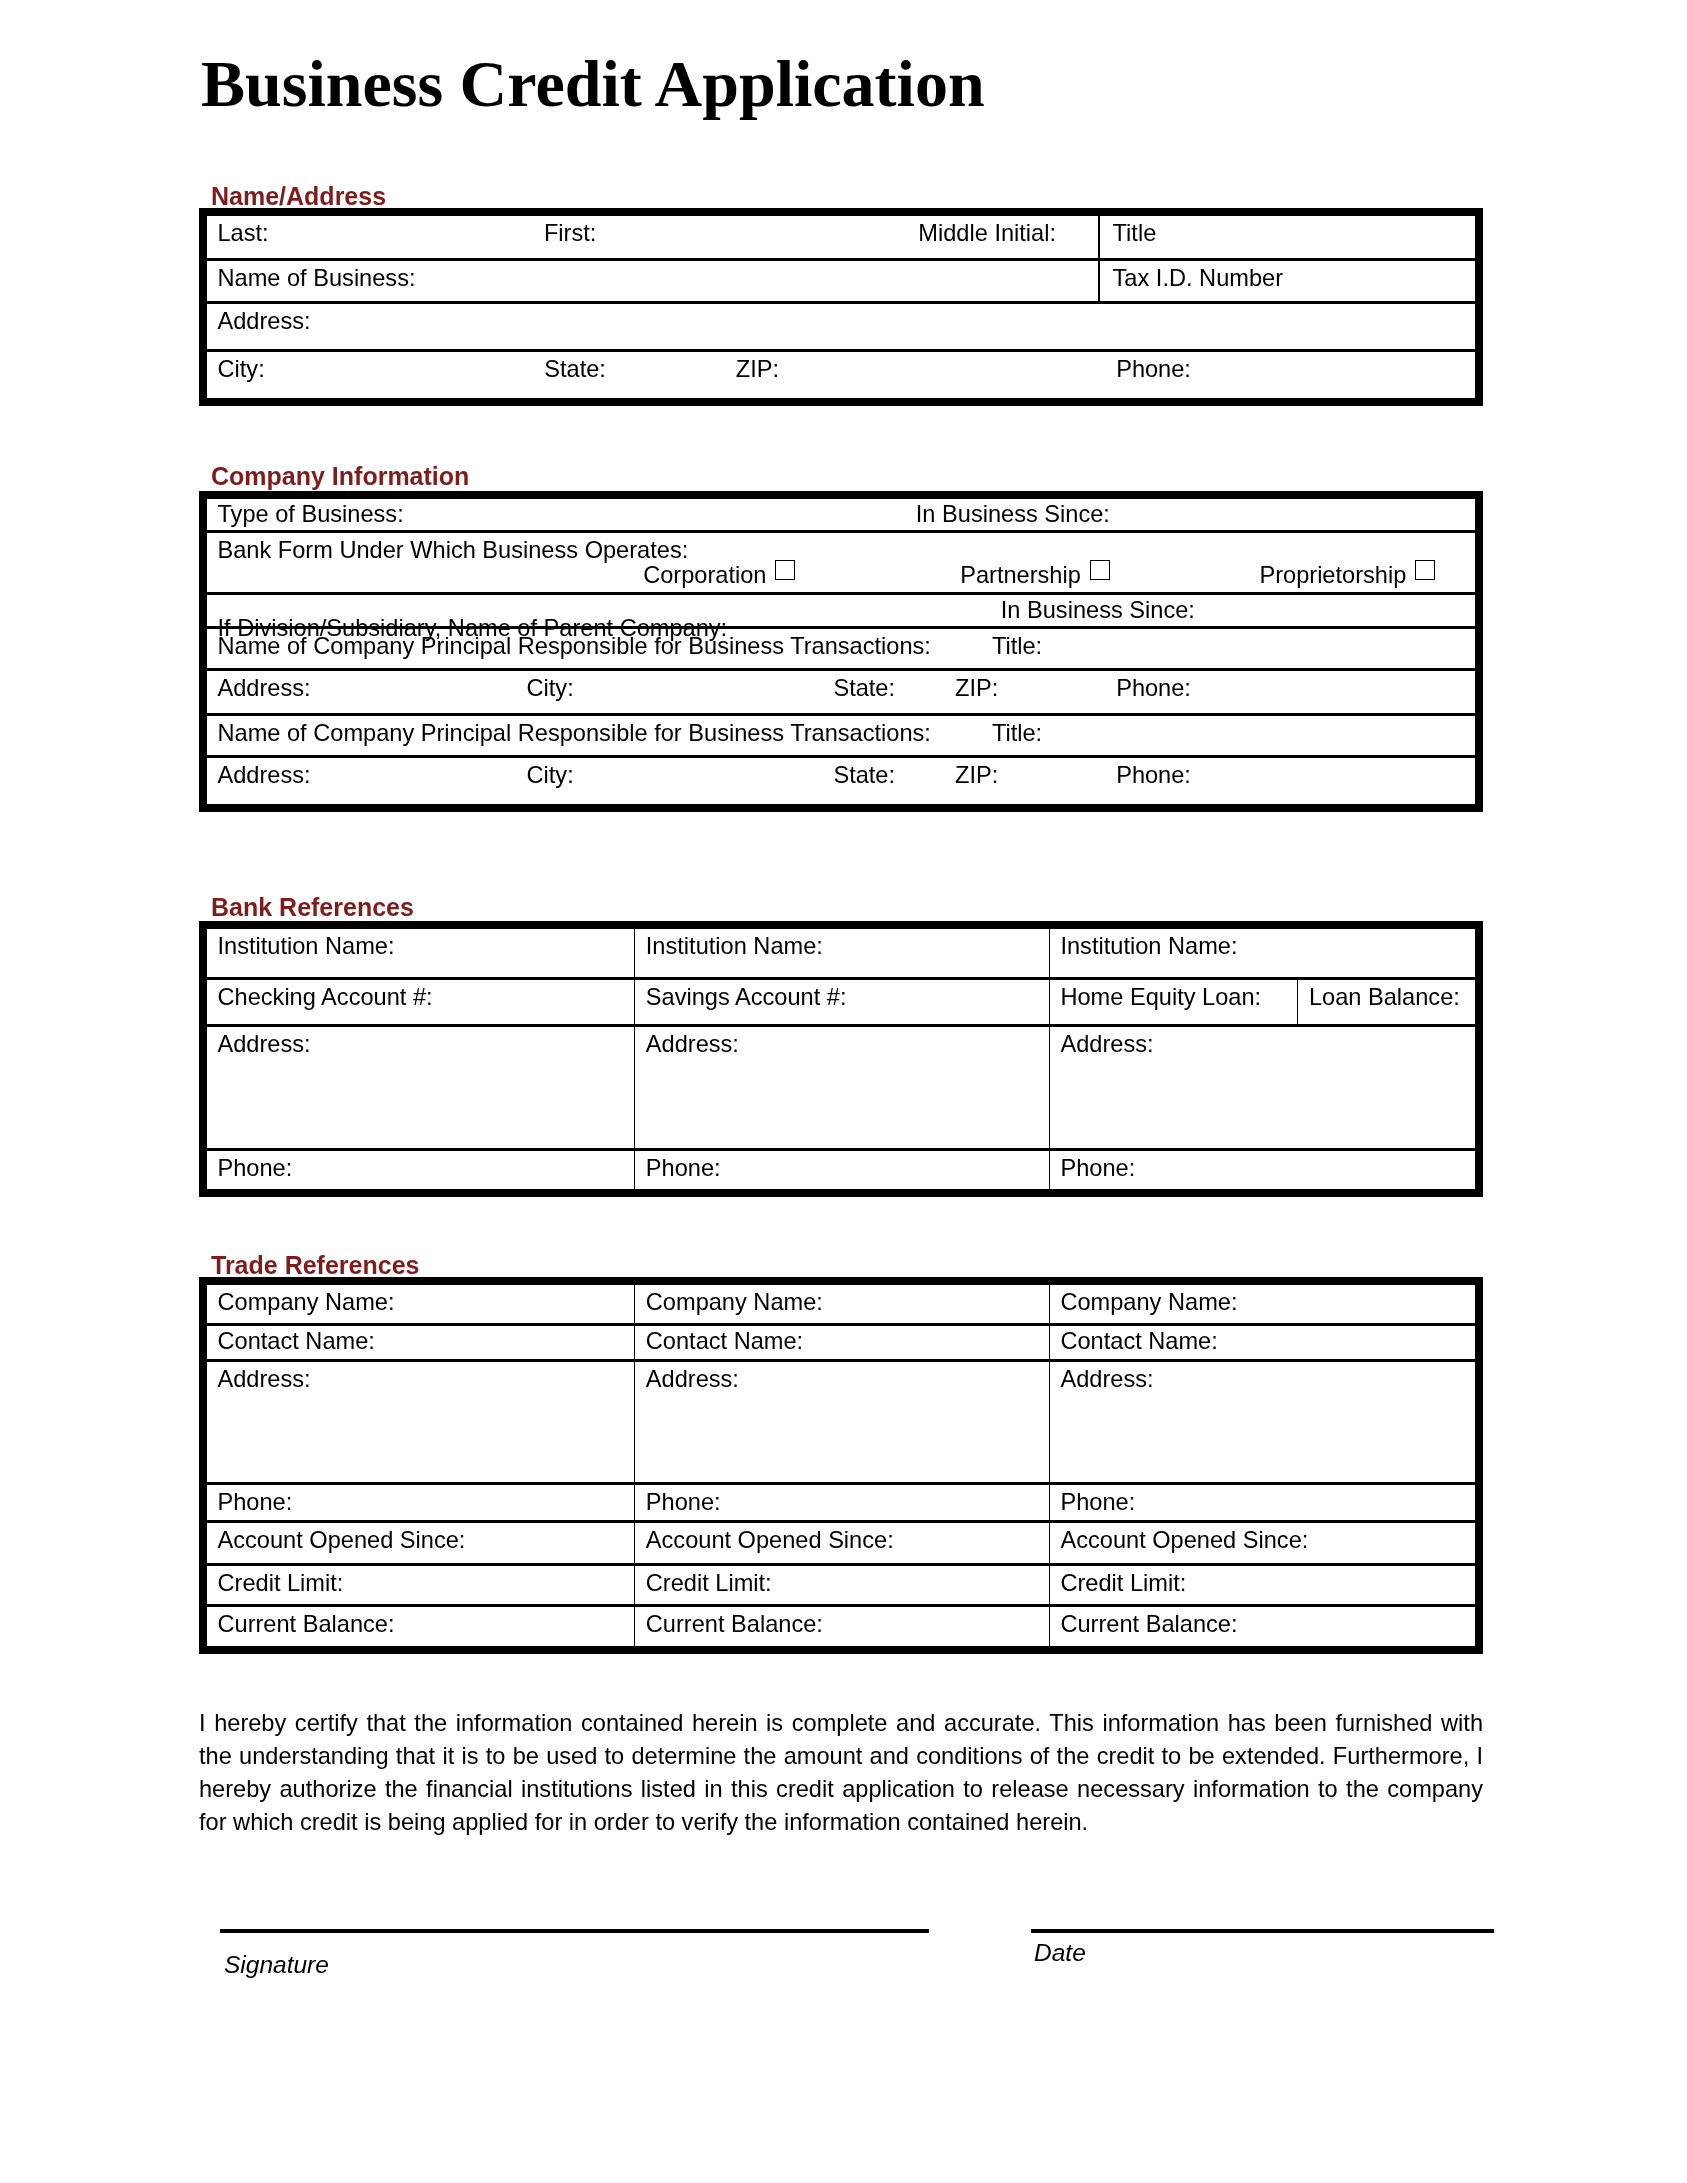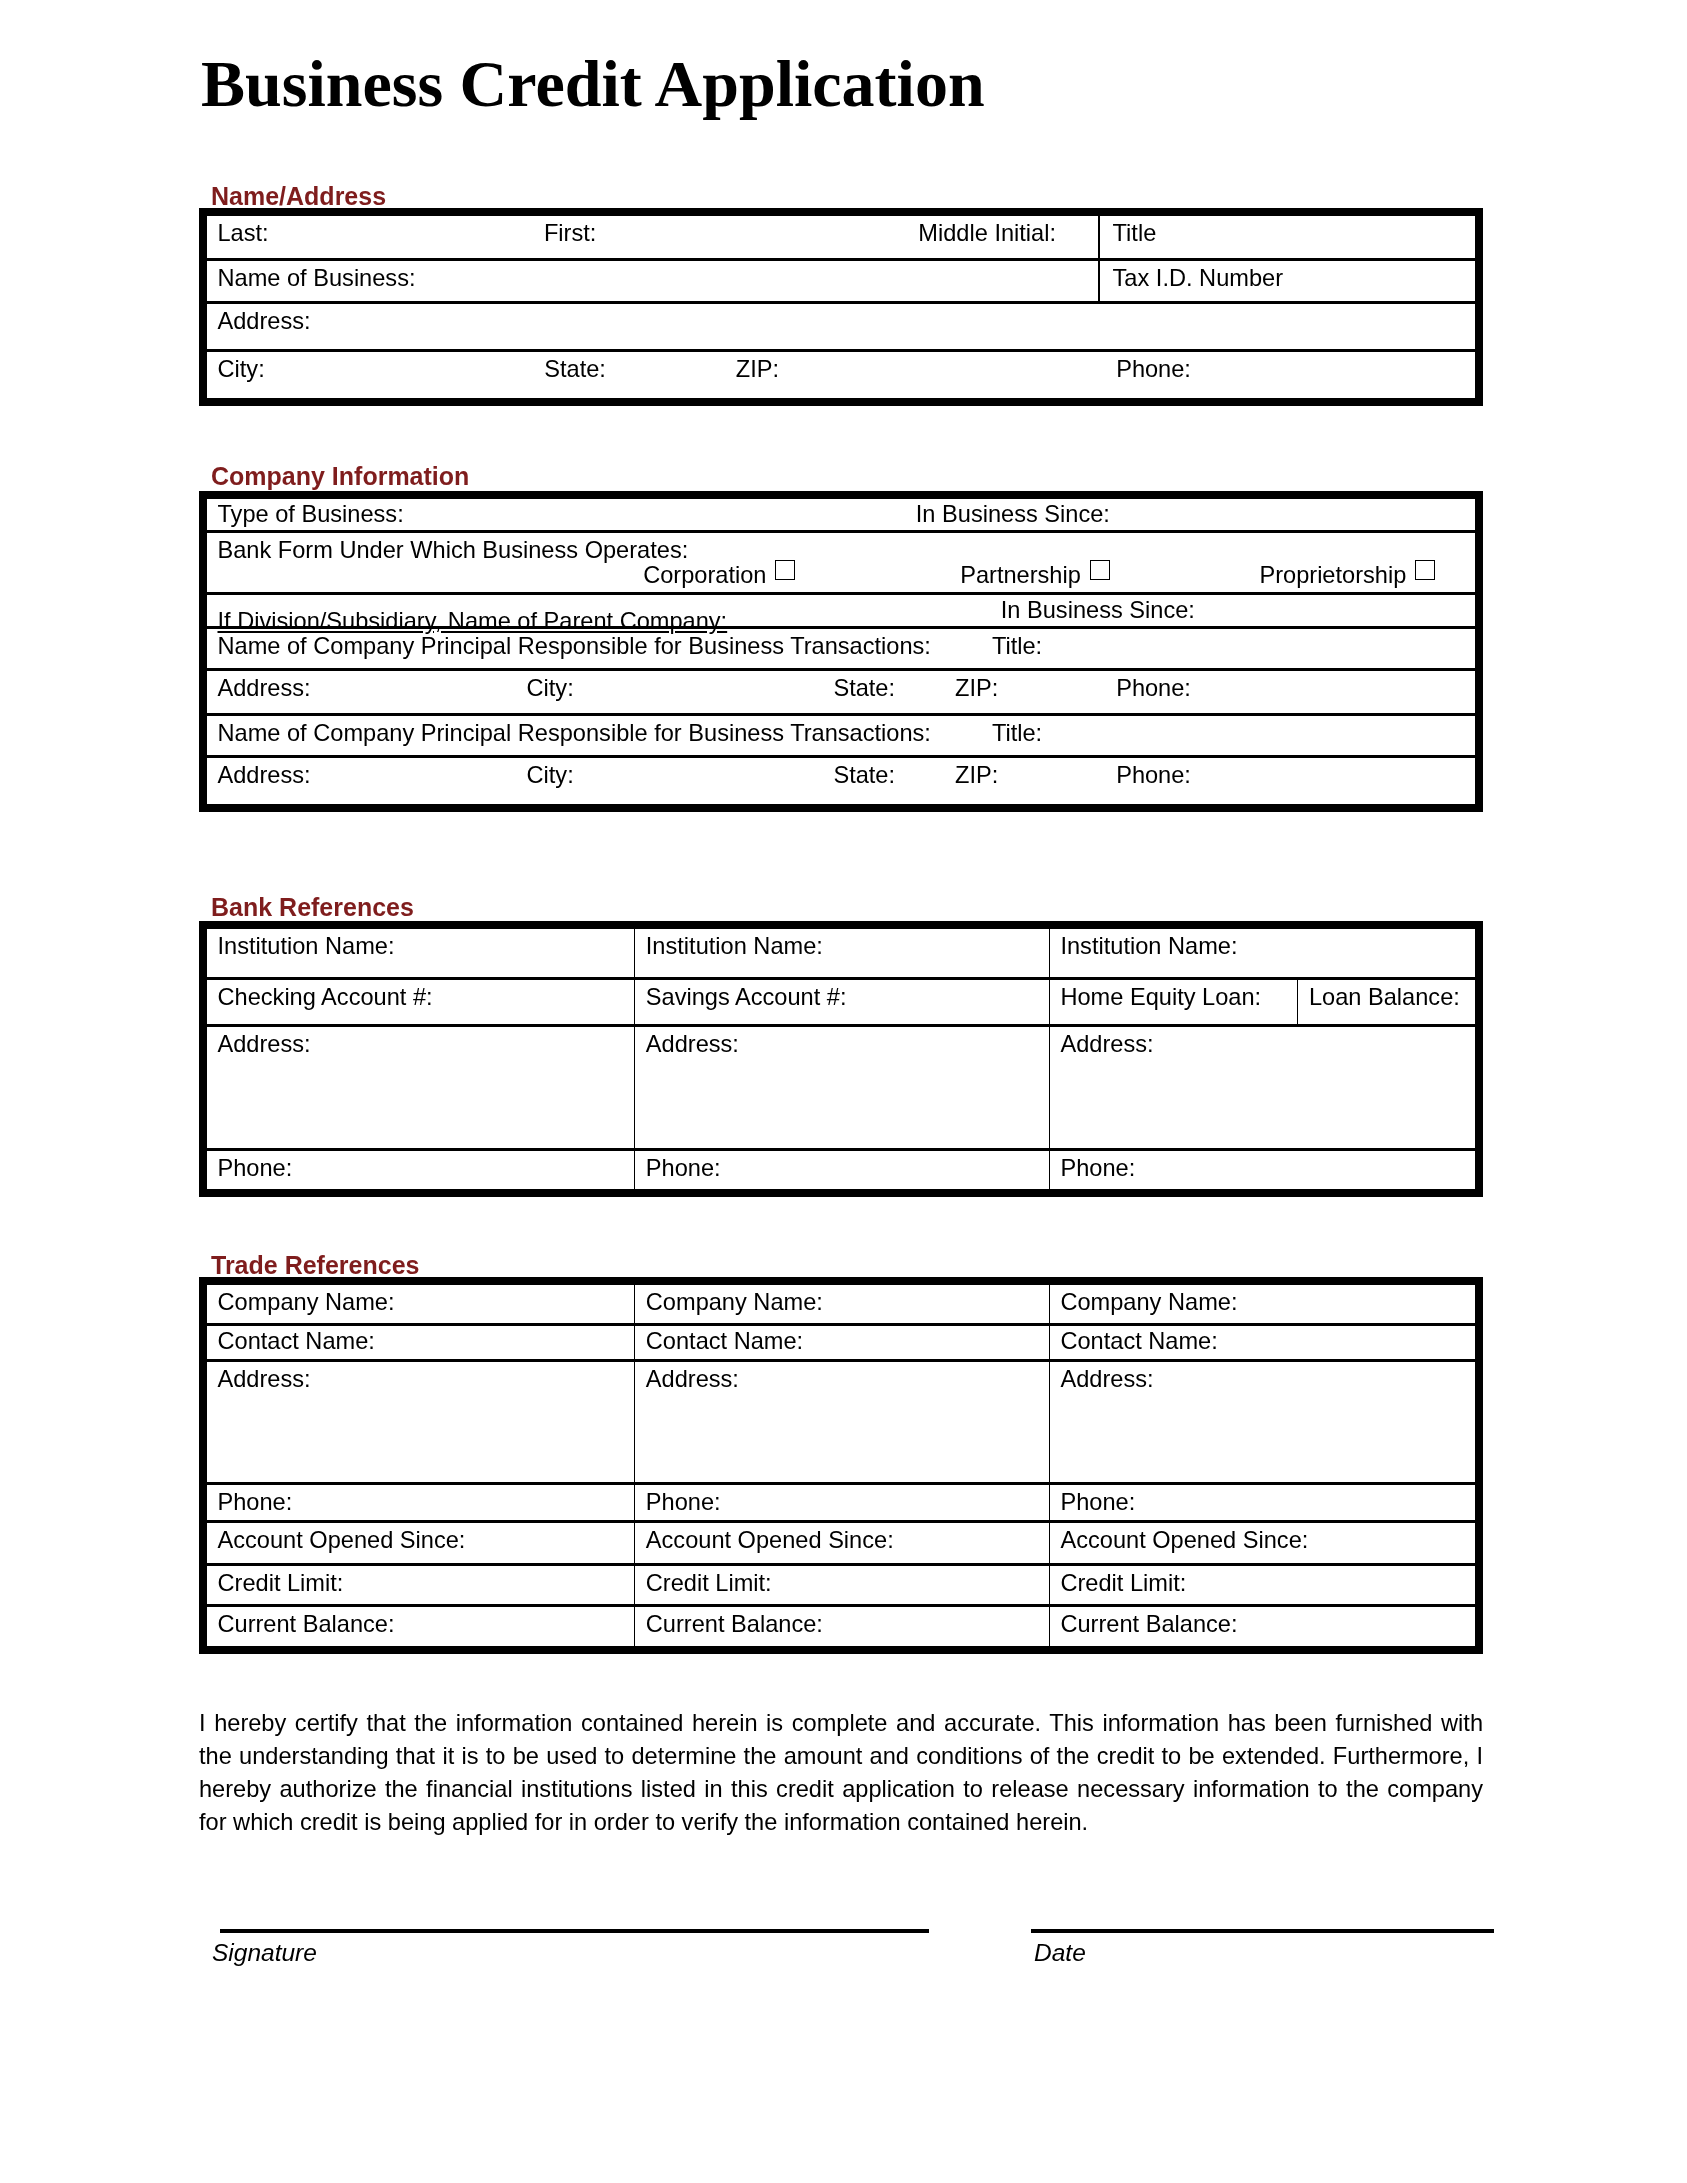--- a/index.html
+++ b/index.html
@@ -96,21 +96,21 @@
     <div class="cell" style="left:0;right:0;">
       <span class="lb" style="left:10.5px;">Bank Form Under Which Business Operates:</span>
       <span class="opt" style="left:34.4%;"><span>Corporation</span><span class="chk"></span></span>
       <span class="opt" style="left:59.4%;text-align:center;"><span>Partnership</span><span class="chk"></span></span>
       <span class="opt" style="left:83%;"><span>Proprietorship</span><span class="chk"></span></span>
     </div>
   </div>
 
   <div class="row" style="height:31px;">
     <div class="cell" style="left:0;right:0;">
-      <span class="lb" style="left:10.5px;top:13px;text-decoration:underline;">If Division/Subsidiary, Name of Parent Company:</span>
+      <span class="lb" style="left:10.5px;top:20px;">If Division/Subsidiary, Name of Parent Company:</span>
       <span class="lb" style="left:62.6%;top:1.7px;">In Business Since:</span>
     </div>
   </div>
 
   <div class="row" style="height:39px;">
     <div class="cell" style="left:0;right:0;">
       <span class="lb" style="left:10.5px;">Name of Company Principal Responsible for Business Transactions:</span>
       <span class="lb" style="left:61.9%;">Title:</span>
     </div>
   </div>
@@ -285,15 +285,15 @@
     <div class="cell bl" style="left:66.4%;right:0;">
       <span class="lb" style="left:10.5px;">Current Balance:</span>
     </div>
   </div>
 </div>
 
 <p class="cert">I hereby certify that the information contained herein is complete and accurate. This information has been furnished with the understanding that it is to be used to determine the amount and conditions of the credit to be extended. Furthermore, I hereby authorize the financial institutions listed in this credit application to release necessary information to the company for which credit is being applied for in order to verify the information contained herein.</p>
 
 <div class="sigline" style="left:220px;width:709px;"></div>
 <div class="sigline" style="left:1031px;width:463px;"></div>
-<span class="siglabel" style="left:212px;">Signature</span>
+<span class="siglabel" style="left:224px;margin-top:12px;">Signature</span>
 <span class="siglabel" style="left:1034px;">Date</span>
 
 
 </body></html>

